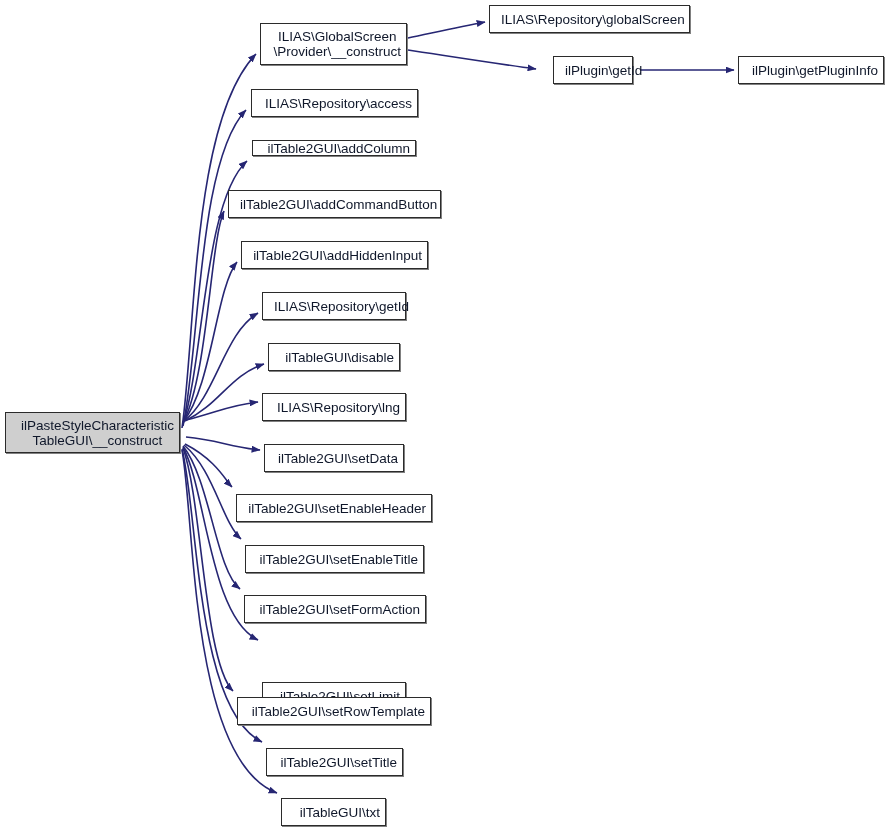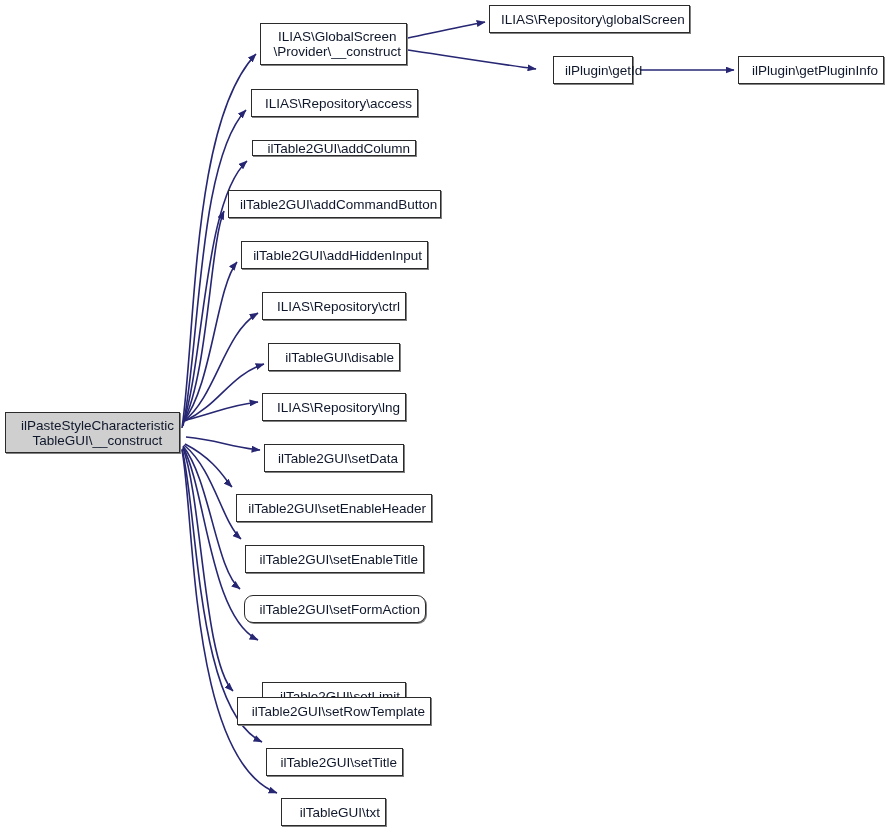--- a/index.html
+++ b/index.html
@@ -88,25 +88,25 @@
 TableGUI\__construct</span></div>
       <div class="gnode" style="left: 260px; top: 23px; width: 147px; height: 42px;"><span class="label">ILIAS\GlobalScreen
 \Provider\__construct</span></div>
       <div class="gnode" style="left: 489px; top: 5px; width: 201px; height: 28px;"><span class="label">ILIAS\Repository\globalScreen</span></div>
       <div class="gnode" style="left: 540px; top: 56px; width: 80px; height: 28px; margin-left: 13px;"><span class="label">ilPlugin\getId</span></div>
       <div class="gnode" style="left: 738px; top: 56px; width: 146px; height: 28px;"><span class="label">ilPlugin\getPluginInfo</span></div>
       <div class="gnode" style="left: 251px; top: 89px; width: 167px; height: 28px;"><span class="label">ILIAS\Repository\access</span></div>
       <div class="gnode" style="left: 252px; top: 140px; width: 164px; height: 16px;"><span class="label">ilTable2GUI\addColumn</span></div>
       <div class="gnode" style="left: 228px; top: 190px; width: 213px; height: 28px;"><span class="label">ilTable2GUI\addCommandButton</span></div>
       <div class="gnode" style="left: 241px; top: 241px; width: 187px; height: 28px;"><span class="label">ilTable2GUI\addHiddenInput</span></div>
-      <div class="gnode" style="left: 262px; top: 292px; width: 144px; height: 28px;"><span class="label">ILIAS\Repository\ctrl</span></div>
+      <div class="gnode" style="left: 262px; top: 292px; width: 144px; height: 28px;"><span class="label">ILIAS\Repository\getId</span></div>
       <div class="gnode" style="left: 268px; top: 343px; width: 132px; height: 28px;"><span class="label">ilTableGUI\disable</span></div>
       <div class="gnode" style="left: 262px; top: 393px; width: 144px; height: 28px;"><span class="label">ILIAS\Repository\lng</span></div>
       <div class="gnode" style="left: 264px; top: 444px; width: 140px; height: 28px;"><span class="label">ilTable2GUI\setData</span></div>
       <div class="gnode" style="left: 236px; top: 494px; width: 196px; height: 28px;"><span class="label">ilTable2GUI\setEnableHeader</span></div>
       <div class="gnode" style="left: 245px; top: 545px; width: 179px; height: 28px;"><span class="label">ilTable2GUI\setEnableTitle</span></div>
-      <div class="gnode" style="left: 244px; top: 595px; width: 182px; height: 28px; border-radius: 9px;"><span class="label">ilTable2GUI\setFormAction</span></div>
+      <div class="gnode" style="left: 244px; top: 595px; width: 182px; height: 28px;"><span class="label">ilTable2GUI\setFormAction</span></div>
       <div class="gnode" style="left: 262px; top: 646px; width: 144px; height: 28px; margin-top: 36px;"><span class="label">ilTable2GUI\setLimit</span></div>
       <div class="gnode" style="left: 237px; top: 697px; width: 194px; height: 28px;"><span class="label">ilTable2GUI\setRowTemplate</span></div>
       <div class="gnode" style="left: 266px; top: 748px; width: 137px; height: 28px;"><span class="label">ilTable2GUI\setTitle</span></div>
       <div class="gnode" style="left: 281px; top: 798px; width: 105px; height: 28px;"><span class="label">ilTableGUI\txt</span></div>
     </div>
 </div>
 
 </body></html>

